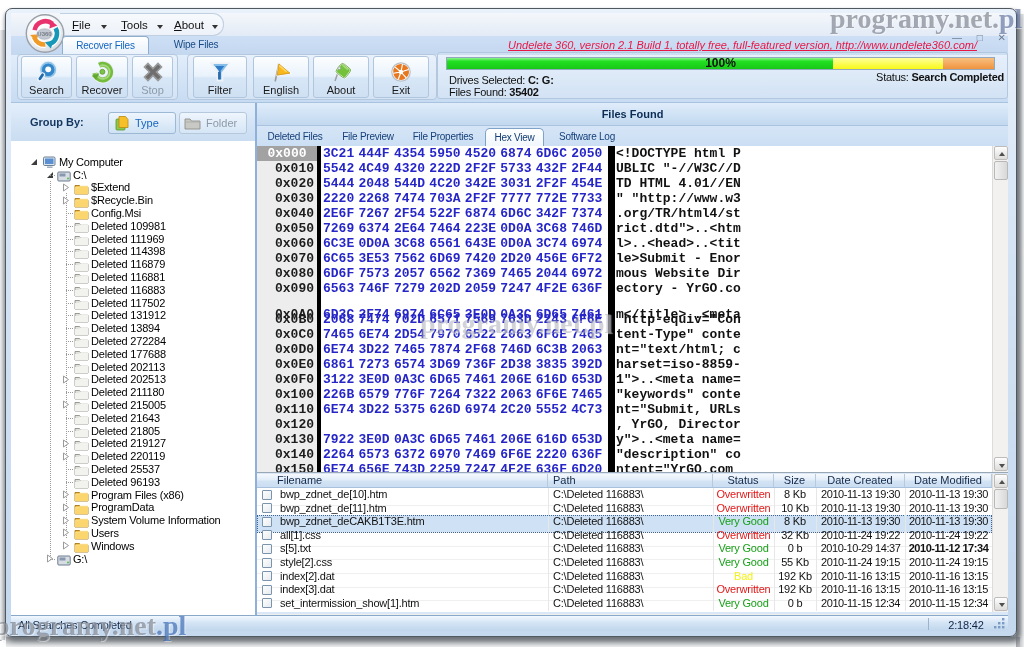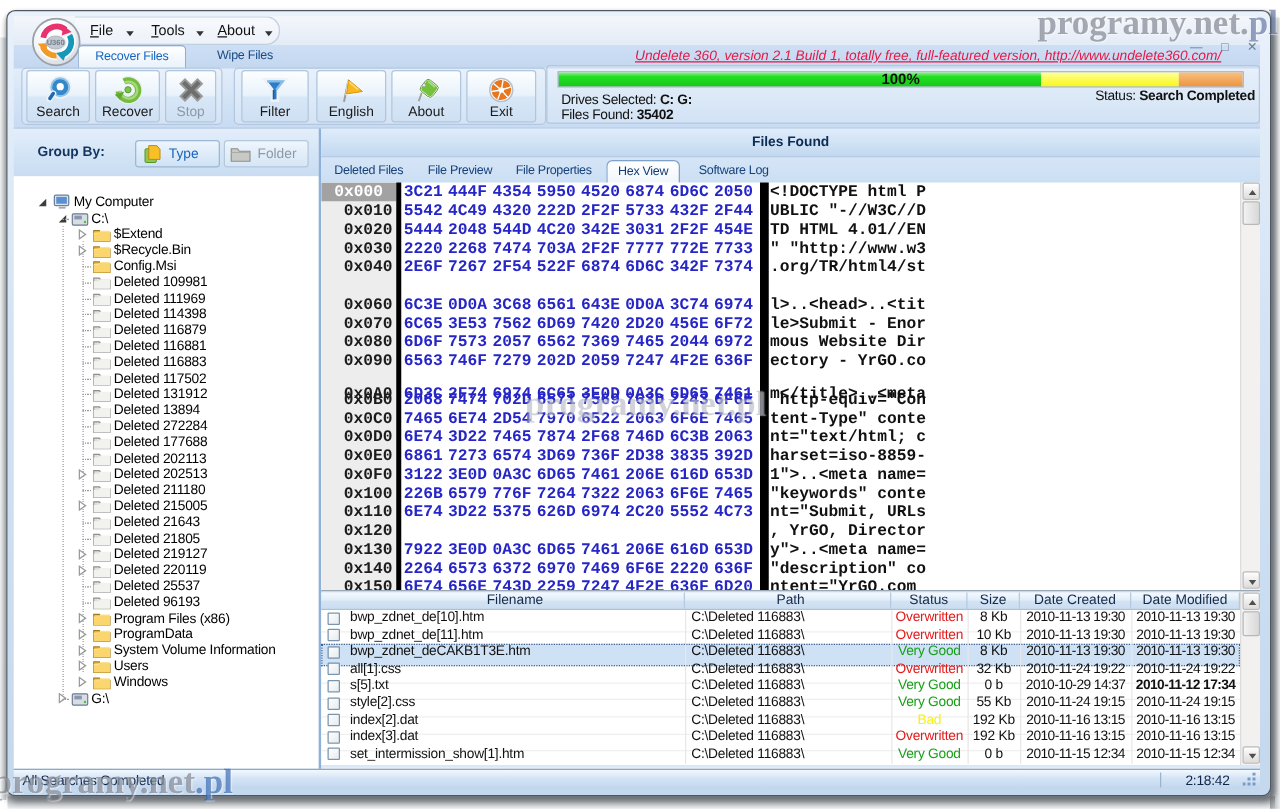--- a/index.html
+++ b/index.html
@@ -64,21 +64,21 @@
  border-left:3.5px solid transparent;border-right:3.5px solid transparent;}
 .sbtn.up:after{top:5px;border-bottom:4px solid #4f4f4f;}
 .sbtn.dn:after{top:5.5px;border-top:4px solid #4f4f4f;}
 .sthumb{position:absolute;left:1px;width:14px;background:linear-gradient(90deg,#f2f2f2,#d8d8d8);
  border:1px solid #b8b8b8;border-radius:2px;}
 .splitter{left:257px;top:471.8px;width:751px;height:1.7px;background:#9aa7b5;}
 .thead{left:257px;top:473.5px;width:735px;height:14px;
  background:linear-gradient(180deg,#f5f9fd 0%,#e2edf9 45%,#d2e3f4 55%,#cbddf1 100%);
  border-bottom:1px solid #a8c1dc;}
 .thead .hc{position:absolute;top:0;height:13px;font-size:11px;color:#13294a;line-height:13px;
- border-right:1px solid #b6cade;text-align:center;}
+ border-right:1px solid #b6cade;}
 .trow{position:absolute;left:257px;width:735px;height:18px;font-size:11px;color:#111;
  line-height:13.6px;white-space:nowrap;border-bottom:1px solid #efefef;letter-spacing:-0.2px;}
 .trow .c{position:absolute;top:0;height:13.6px;overflow:hidden;}
 .cbx{position:absolute;left:5px;top:1.5px;width:10px;height:10px;border:1px solid #7a94ae;
  background:linear-gradient(135deg,#fdfdfd,#e8ecef);border-radius:1px;}
 .dt{letter-spacing:-0.45px;}
 .ow{color:#e21a1a;}.vg{color:#17a017;}.bad{color:#f5f218;}
 .statusbar{left:11px;top:615px;width:997px;height:16px;letter-spacing:-0.2px;
  background:linear-gradient(180deg,#f2f8fe 0%,#d4e4f5 45%,#c0d6ec 100%);
  border-top:1px solid #8aa9c9;font-size:11px;color:#10264a;}
@@ -481,20 +481,21 @@
 <div class="ab vtab" style="left:407px;width:72px;">File Properties</div>
 <div class="ab vtab on" style="left:485px;width:59px;">Hex View</div>
 <div class="ab vtab" style="left:552px;width:70px;">Software Log</div>
 <div class="ab hexpane">
     <div class="offcol"></div>
 <div class="hexrow" style="top:0.00px;"><span class="hoff sel">0x000</span><span class="hhex">3C21 444F 4354 5950 4520 6874 6D6C 2050</span><span class="hasc">&lt;!DOCTYPE html P</span></div>
 <div class="hexrow" style="top:15.05px;"><span class="hoff">0x010</span><span class="hhex">5542 4C49 4320 222D 2F2F 5733 432F 2F44</span><span class="hasc">UBLIC "-//W3C//D</span></div>
 <div class="hexrow" style="top:30.10px;"><span class="hoff">0x020</span><span class="hhex">5444 2048 544D 4C20 342E 3031 2F2F 454E</span><span class="hasc">TD HTML 4.01//EN</span></div>
 <div class="hexrow" style="top:45.15px;"><span class="hoff">0x030</span><span class="hhex">2220 2268 7474 703A 2F2F 7777 772E 7733</span><span class="hasc">" "http://www.w3</span></div>
 <div class="hexrow" style="top:60.20px;"><span class="hoff">0x040</span><span class="hhex">2E6F 7267 2F54 522F 6874 6D6C 342F 7374</span><span class="hasc">.org/TR/html4/st</span></div>
+<div class="hexrow" style="top:75.25px;"><span class="hoff">0x050</span><span class="hhex">7269 6374 2E64 7464 223E 0D0A 3C68 746D</span><span class="hasc">rict.dtd"&gt;..&lt;htm</span></div>
 <div class="hexrow" style="top:90.30px;"><span class="hoff">0x060</span><span class="hhex">6C3E 0D0A 3C68 6561 643E 0D0A 3C74 6974</span><span class="hasc">l&gt;..&lt;head&gt;..&lt;tit</span></div>
 <div class="hexrow" style="top:105.35px;"><span class="hoff">0x070</span><span class="hhex">6C65 3E53 7562 6D69 7420 2D20 456E 6F72</span><span class="hasc">le&gt;Submit - Enor</span></div>
 <div class="hexrow" style="top:120.40px;"><span class="hoff">0x080</span><span class="hhex">6D6F 7573 2057 6562 7369 7465 2044 6972</span><span class="hasc">mous Website Dir</span></div>
 <div class="hexrow" style="top:135.45px;"><span class="hoff">0x090</span><span class="hhex">6563 746F 7279 202D 2059 7247 4F2E 636F</span><span class="hasc">ectory - YrGO.co</span></div>
 <div class="hexrow" style="top:133px;margin-top:28px;"><span class="hoff">0x0A0</span><span class="hhex">6D3C 2F74 6974 6C65 3E0D 0A3C 6D65 7461</span><span class="hasc">m&lt;/title&gt;..&lt;meta</span></div>
 <div class="hexrow" style="top:165.55px;"><span class="hoff">0x0B0</span><span class="hhex">2068 7474 702D 6571 7569 763D 2243 6F6E</span><span class="hasc"> http-equiv="Con</span></div>
 <div class="hexrow" style="top:180.60px;"><span class="hoff">0x0C0</span><span class="hhex">7465 6E74 2D54 7970 6522 2063 6F6E 7465</span><span class="hasc">tent-Type" conte</span></div>
 <div class="hexrow" style="top:195.65px;"><span class="hoff">0x0D0</span><span class="hhex">6E74 3D22 7465 7874 2F68 746D 6C3B 2063</span><span class="hasc">nt="text/html; c</span></div>
 <div class="hexrow" style="top:210.70px;"><span class="hoff">0x0E0</span><span class="hhex">6861 7273 6574 3D69 736F 2D38 3835 392D</span><span class="hasc">harset=iso-8859-</span></div>
 <div class="hexrow" style="top:225.75px;"><span class="hoff">0x0F0</span><span class="hhex">3122 3E0D 0A3C 6D65 7461 206E 616D 653D</span><span class="hasc">1"&gt;..&lt;meta name=</span></div>

